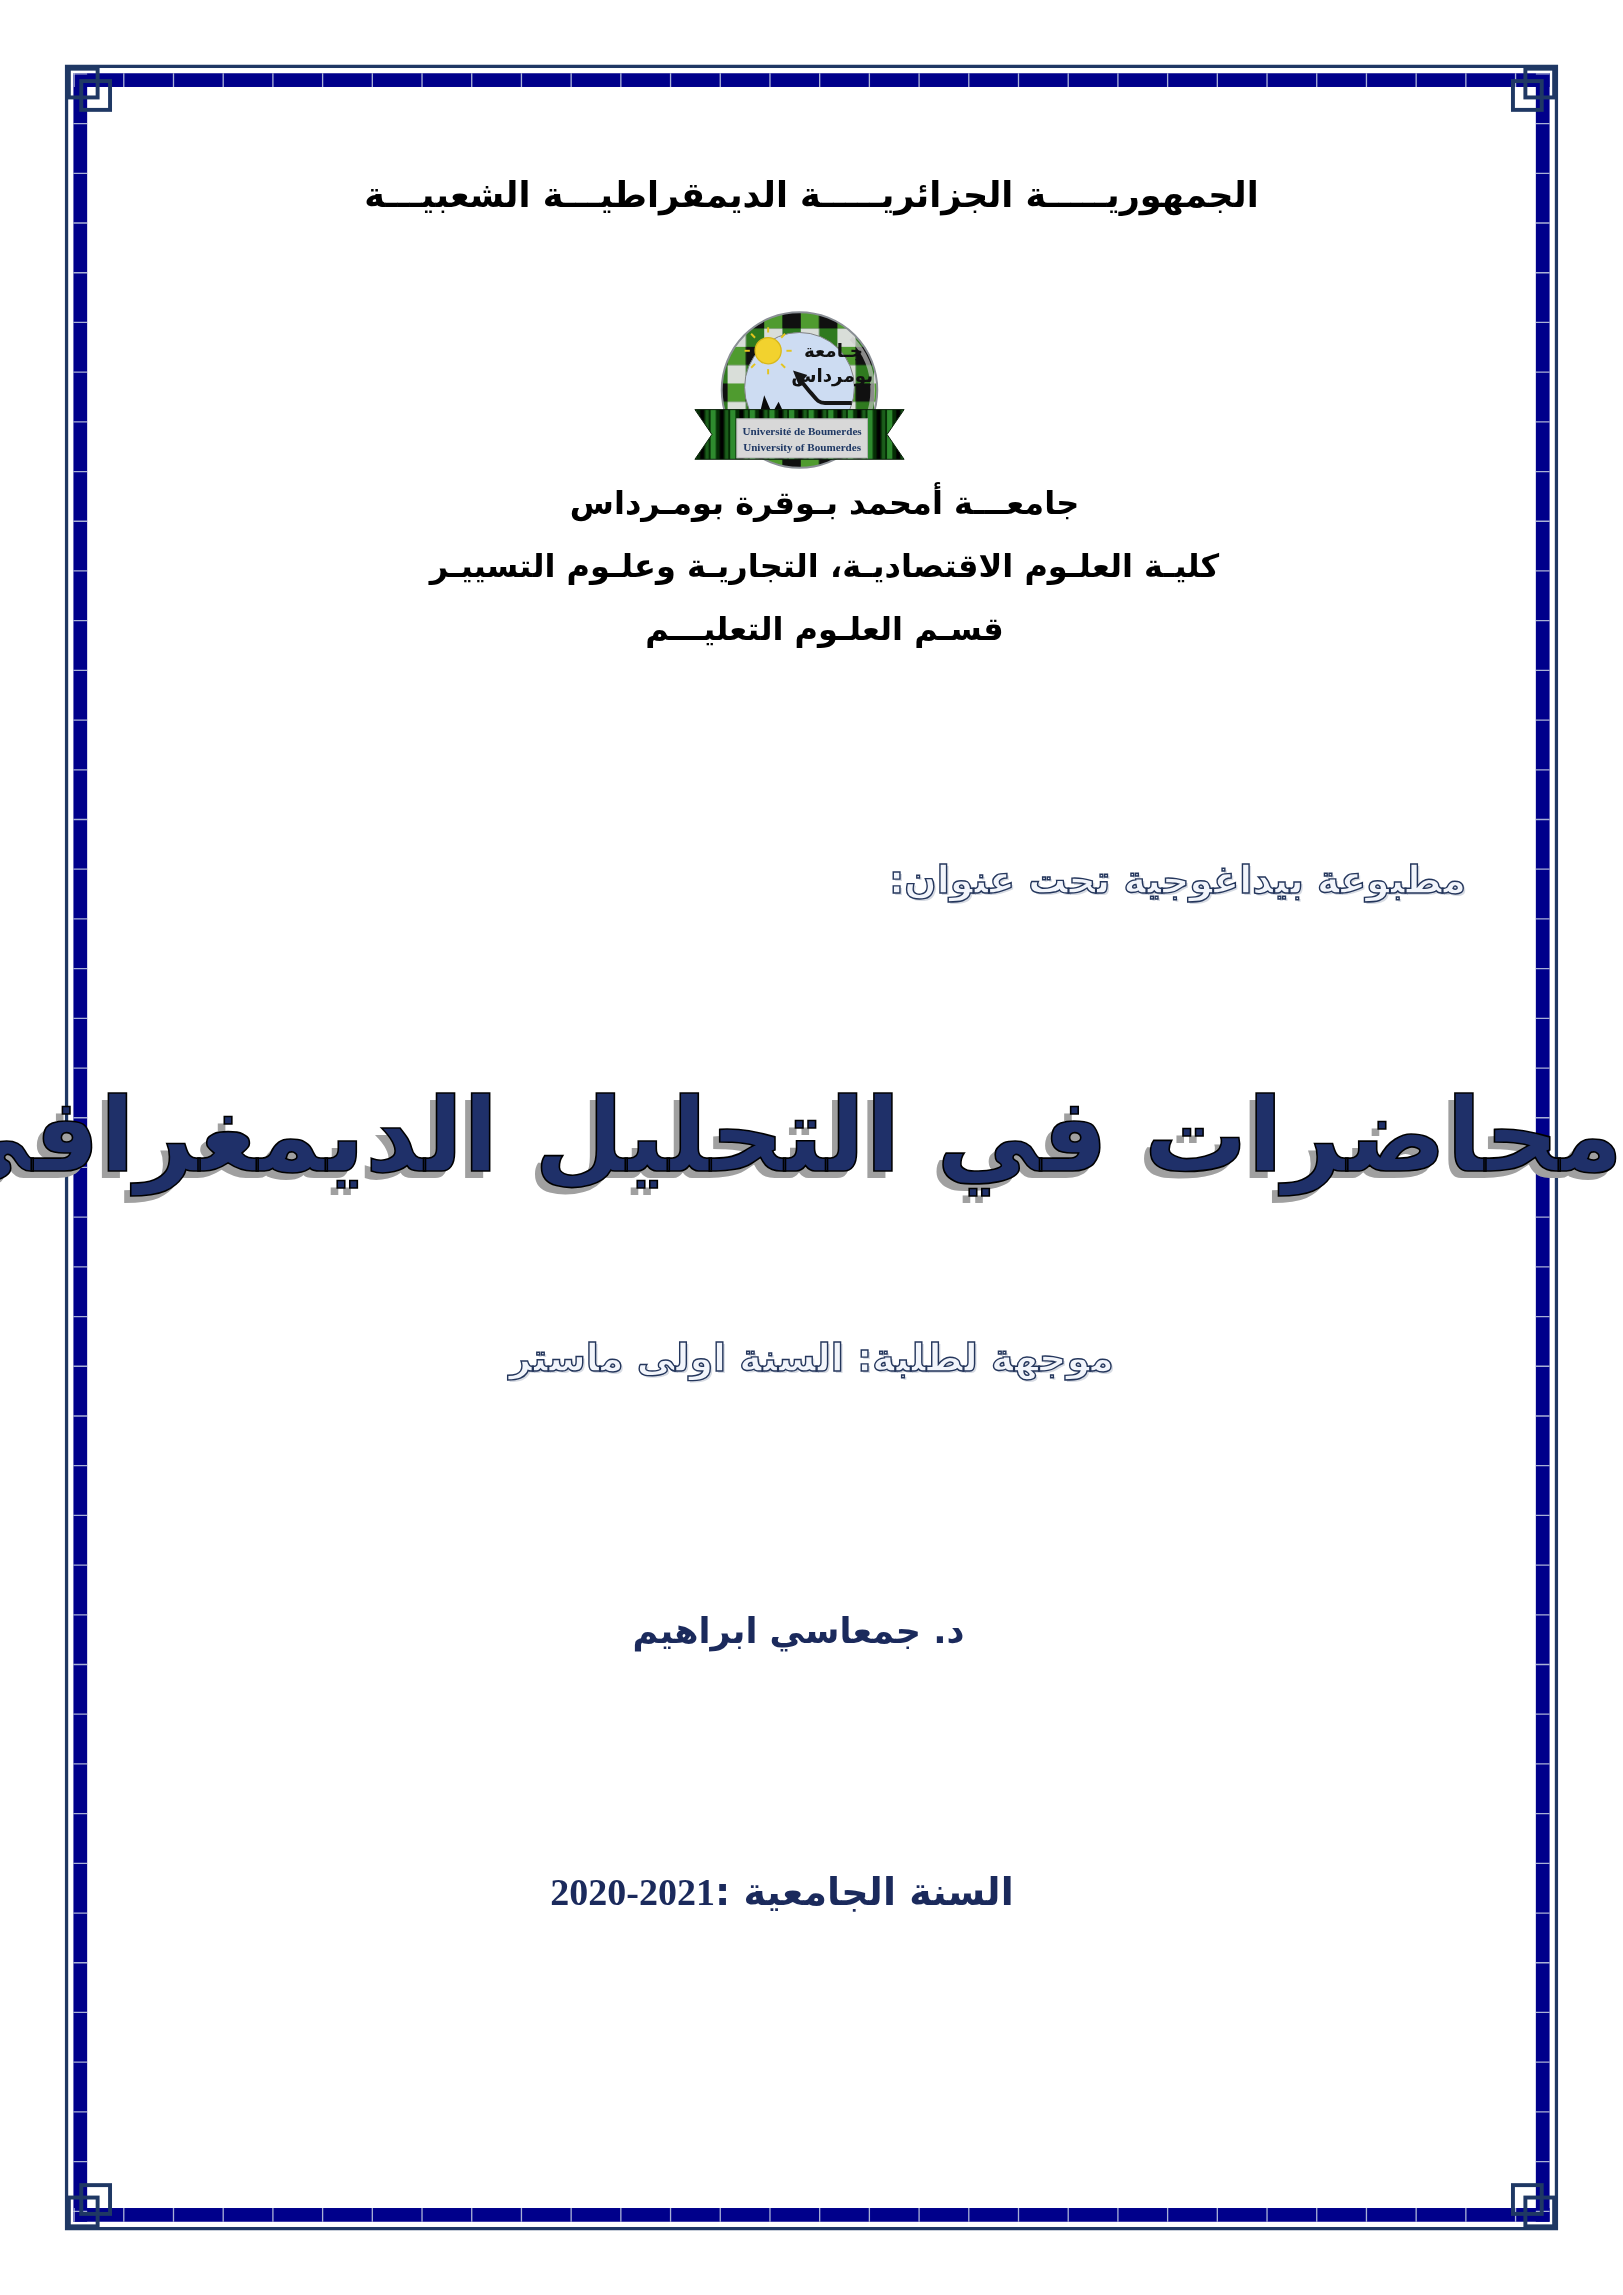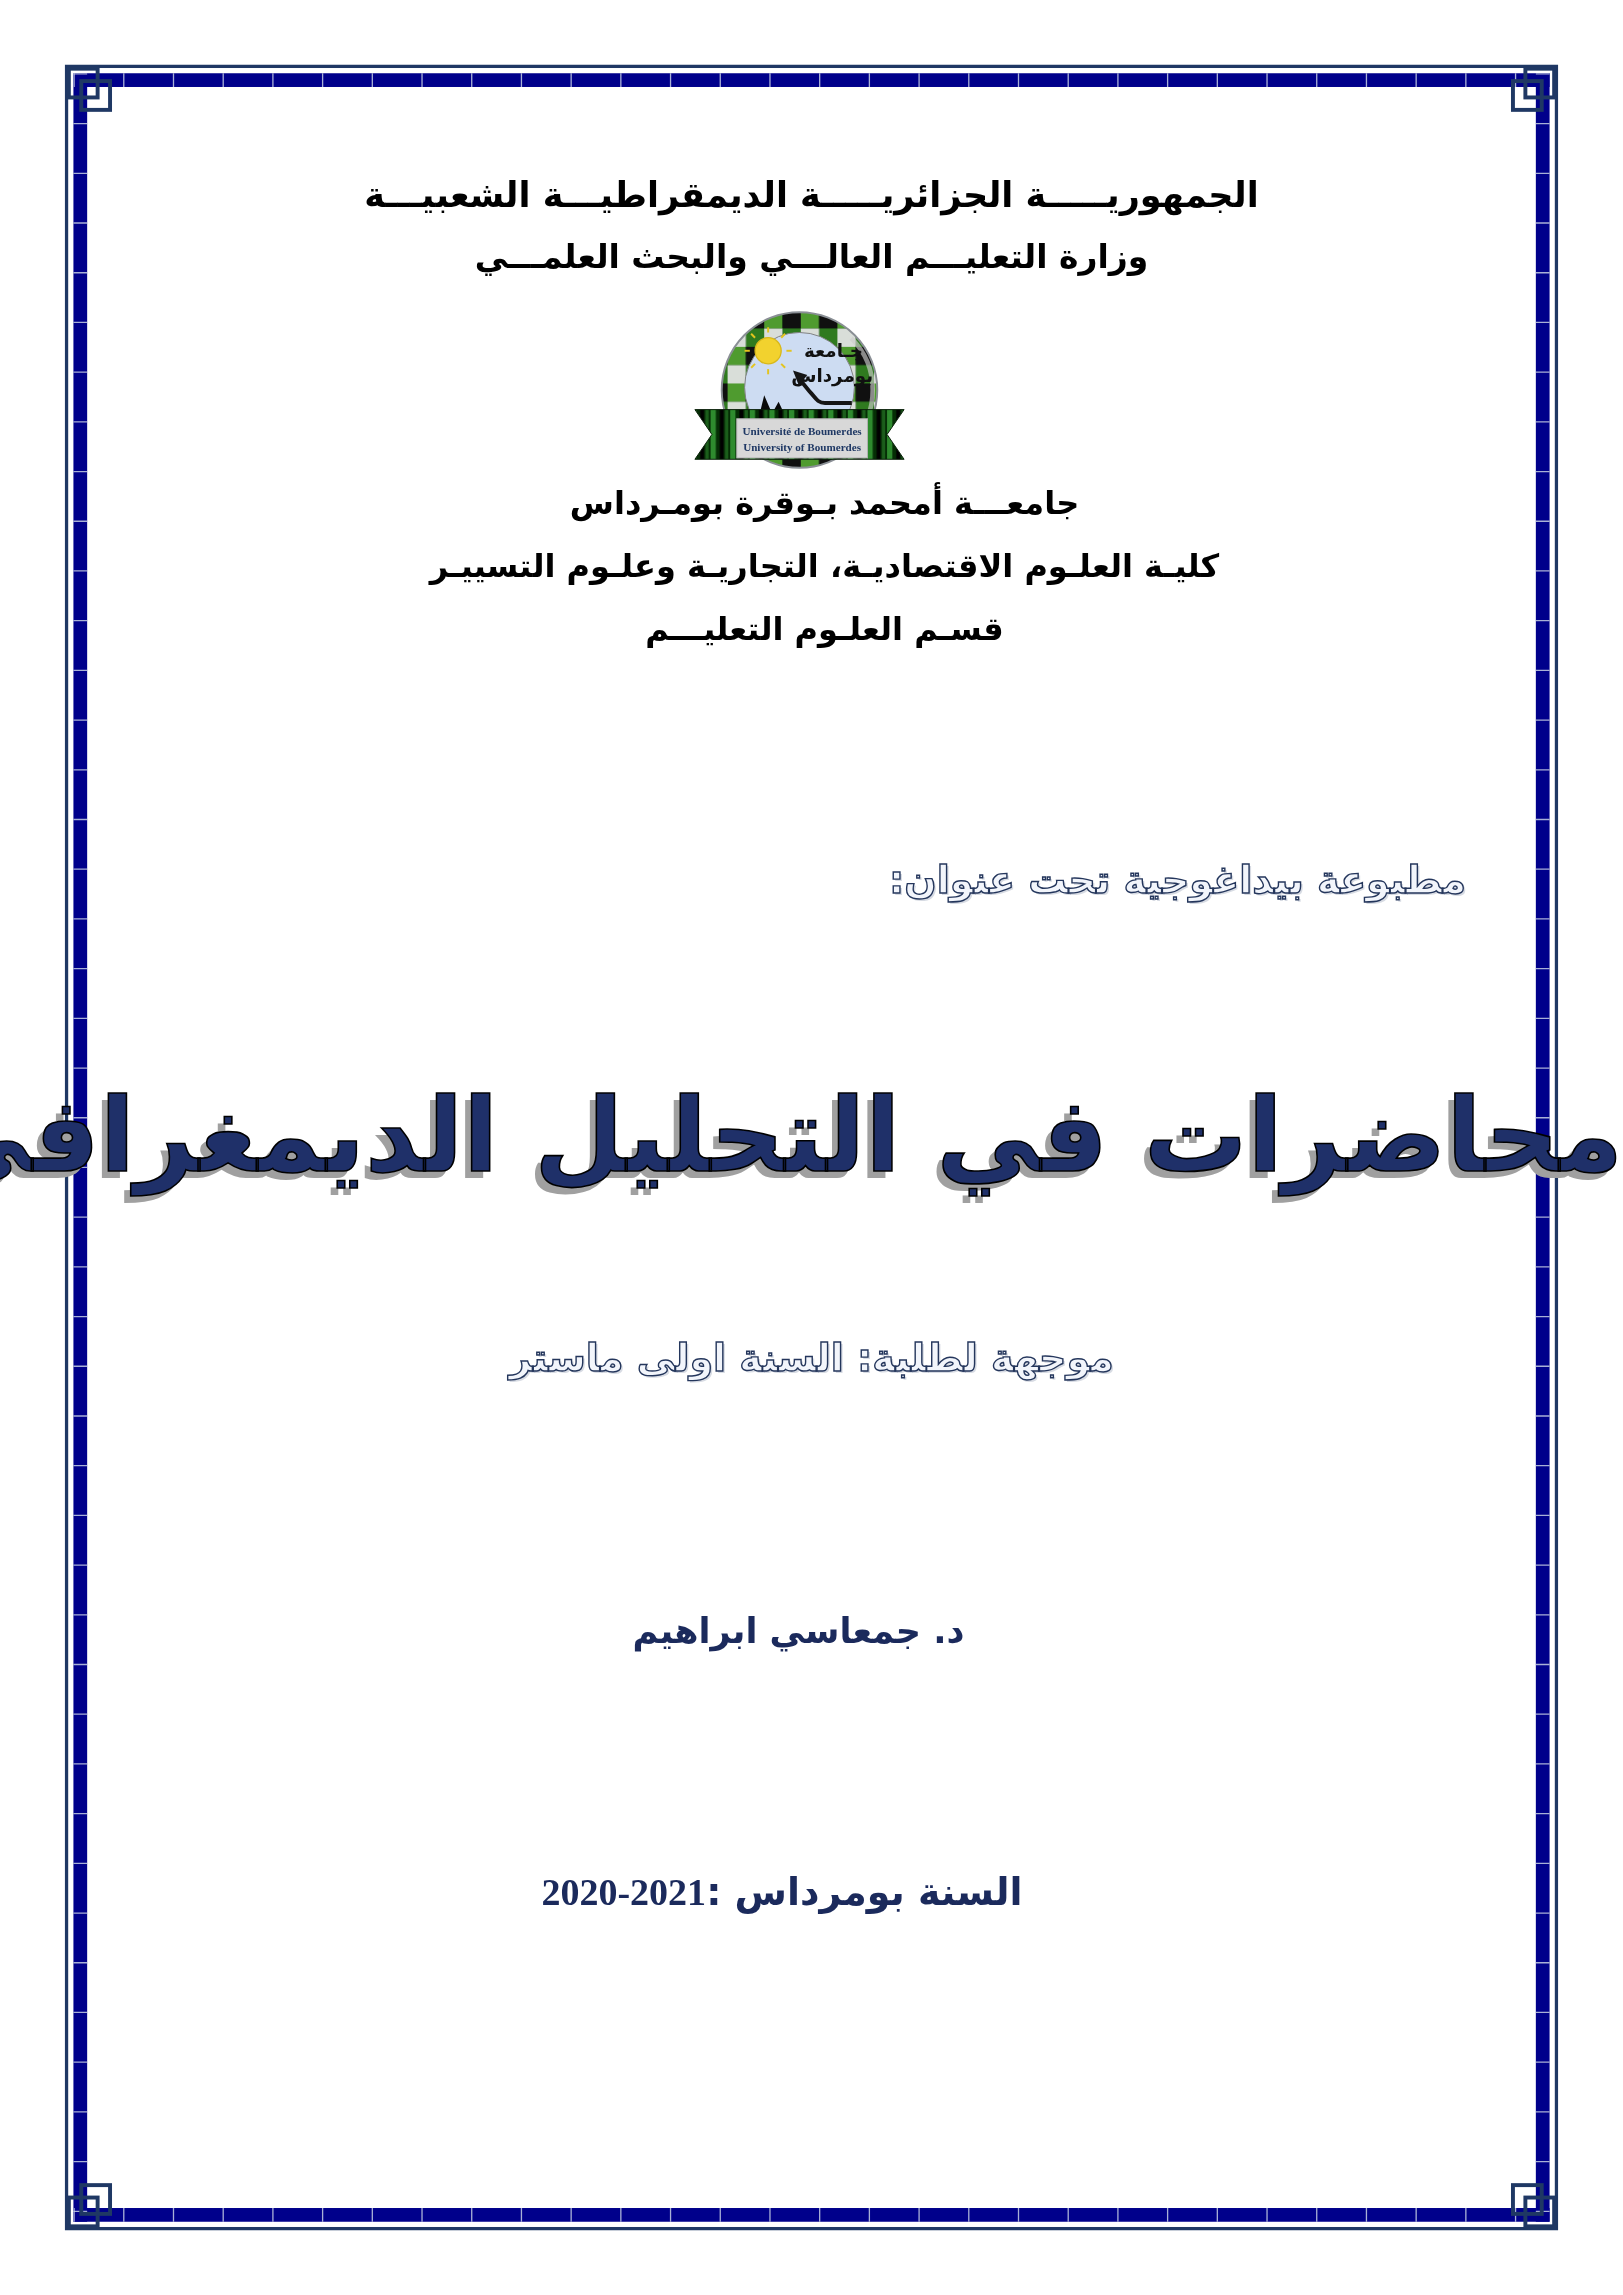--- a/index.html
+++ b/index.html
@@ -83,21 +83,20 @@
       <rect x="2332" y="105" width="44" height="44"></rect>
       <rect x="2313" y="124" width="44" height="44"></rect>
       <rect x="105" y="3360" width="44" height="44"></rect>
       <rect x="124" y="3341" width="44" height="44"></rect>
       <rect x="2332" y="3360" width="44" height="44"></rect>
       <rect x="2313" y="3341" width="44" height="44"></rect>
     </g>
   </svg>
 
   <div class="abs arabic centered line-republic">الجمهوريـــــة الجزائريـــــة الديمقراطيـــة الشعبيـــة</div>
-  <div class="abs arabic centered line-ministry">وزارة التعليـــم العالـــي والبحث العلمـــي</div>
 
   <svg id="logo" class="abs" width="217" height="160" viewBox="0 0 332 244">
     <defs>
       <pattern id="checker" width="56" height="56" patternUnits="userSpaceOnUse">
         <rect width="56" height="56" fill="#0c3b0c"></rect>
         <rect x="0" y="0" width="28" height="28" fill="#4f9b2f"></rect>
         <rect x="28" y="0" width="28" height="28" fill="#101010"></rect>
         <rect x="28" y="28" width="28" height="28" fill="#2f7a1f"></rect>
         <rect x="0" y="28" width="28" height="28" fill="#d9ded9"></rect>
       </pattern>
@@ -168,17 +167,17 @@
 
   <div class="abs arabic outline-text tagline">مطبوعة بيداغوجية تحت عنوان:</div>
 
   <div class="abs arabic centered main-title">محاضرات في التحليل الديمغرافي</div>
 
   <div class="abs arabic centered outline-text audience-line">موجهة لطلبة: السنة اولى ماستر</div>
 
   <div class="abs arabic centered author-line">د. جمعاسي ابراهيم</div>
 
   <div class="abs arabic centered year-line">
-    <span>السنة بومرداس :</span><span class="year-digits">2020-2021</span>
+    <span>السنة الجامعية :</span><span class="year-digits">2020-2021</span>
   </div>
 
 </div>
 
 
 </body></html>

